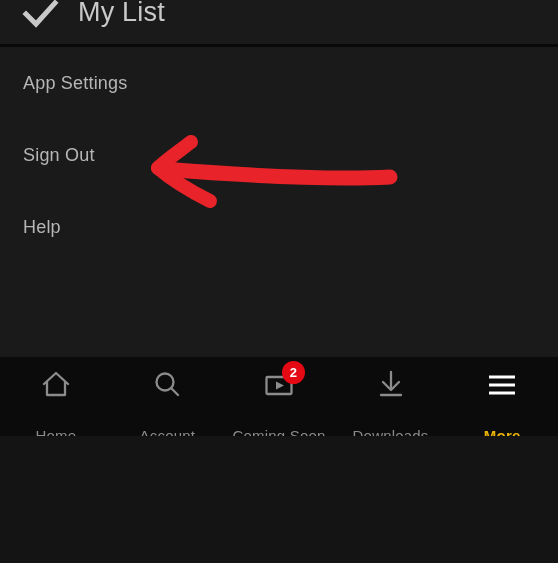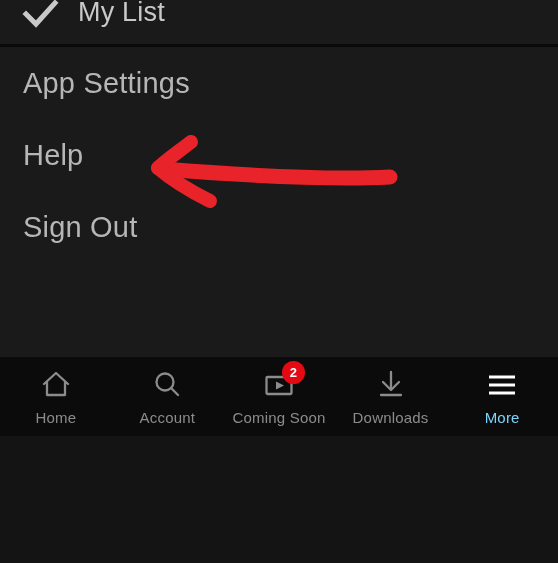--- a/index.html
+++ b/index.html
@@ -47,21 +47,21 @@
   .menu {
     position:absolute; left:0; top:47px;
     width:558px;
   }
   .menu-item {
     height:72px;
     display:flex; align-items:center;
     padding-left:23px;
   }
   .menu-label {
-    font-size:29px;
+    font-size:18px;
     color:#b6b6b6;
     letter-spacing:0.2px;
     white-space:nowrap;
   }
 
   
   .annotation-arrow {
     position:absolute; left:0; top:0;
     width:558px; height:563px;
     pointer-events:none;
@@ -86,29 +86,29 @@
     padding-top:10px;
     position:relative;
   }
   .tab-icon {
     width:34px; height:34px;
     position:relative;
     display:flex; align-items:center; justify-content:center;
   }
   .tab-icon svg { display:block; }
   .tab-label {
-    margin-top:7px;
+    margin-top:25px;
     font-size:15px;
     color:#8c8c8c;
     letter-spacing:0.2px;
     white-space:nowrap;
   }
   .tab.active .tab-label {
-    color:#7dd3fc;
-    font-weight:normal;
+    color:#eab308;
+    font-weight:bold;
   }
   .badge {
     position:absolute;
     top:-7px; right:-9px;
     min-width:23px; height:23px;
     border-radius:12px;
     background:#e50914;
     color:#ffffff;
     font-size:13px;
     font-weight:bold;
@@ -134,25 +134,25 @@
   <div class="divider"></div>
 
   <div class="menu">
 
     <div class="menu-item">
       <span class="menu-label">App Settings</span>
     </div>
 
 
     <div class="menu-item">
+      <span class="menu-label">Sign Out</span>
+    </div>
+
+    <div class="menu-item">
       <span class="menu-label">Help</span>
-    </div>
-
-    <div class="menu-item">
-      <span class="menu-label">Sign Out</span>
     </div>
 
   </div>
 
   <svg class="annotation-arrow" viewBox="0 0 558 563" aria-hidden="true">
     <path d="M 390 177 C 330 180 250 176 164 169" fill="none" stroke="#e8232a" stroke-width="15" stroke-linecap="round" stroke-linejoin="round"></path>
     <path d="M 191 142 C 178 152 165 161 158 168" fill="none" stroke="#e8232a" stroke-width="14" stroke-linecap="round" stroke-linejoin="round"></path>
     <path d="M 158 168 C 172 180 194 193 210 201" fill="none" stroke="#e8232a" stroke-width="14" stroke-linecap="round" stroke-linejoin="round"></path>
   </svg>
 

